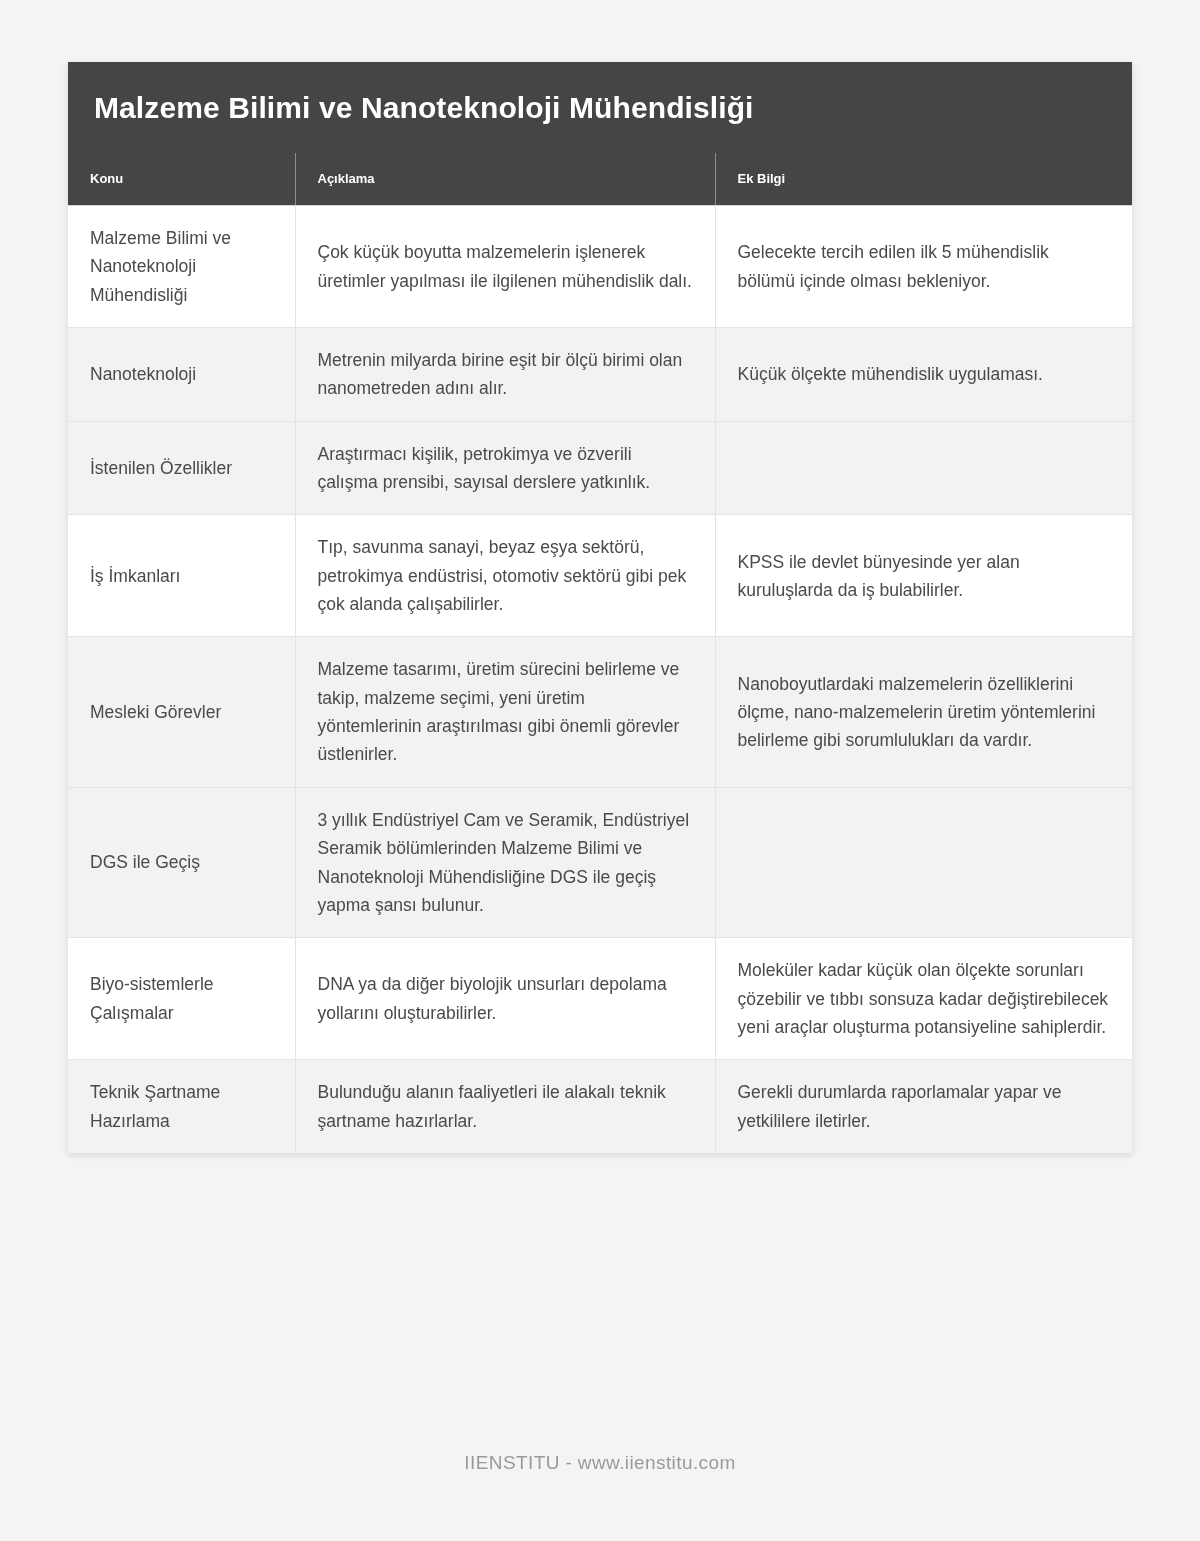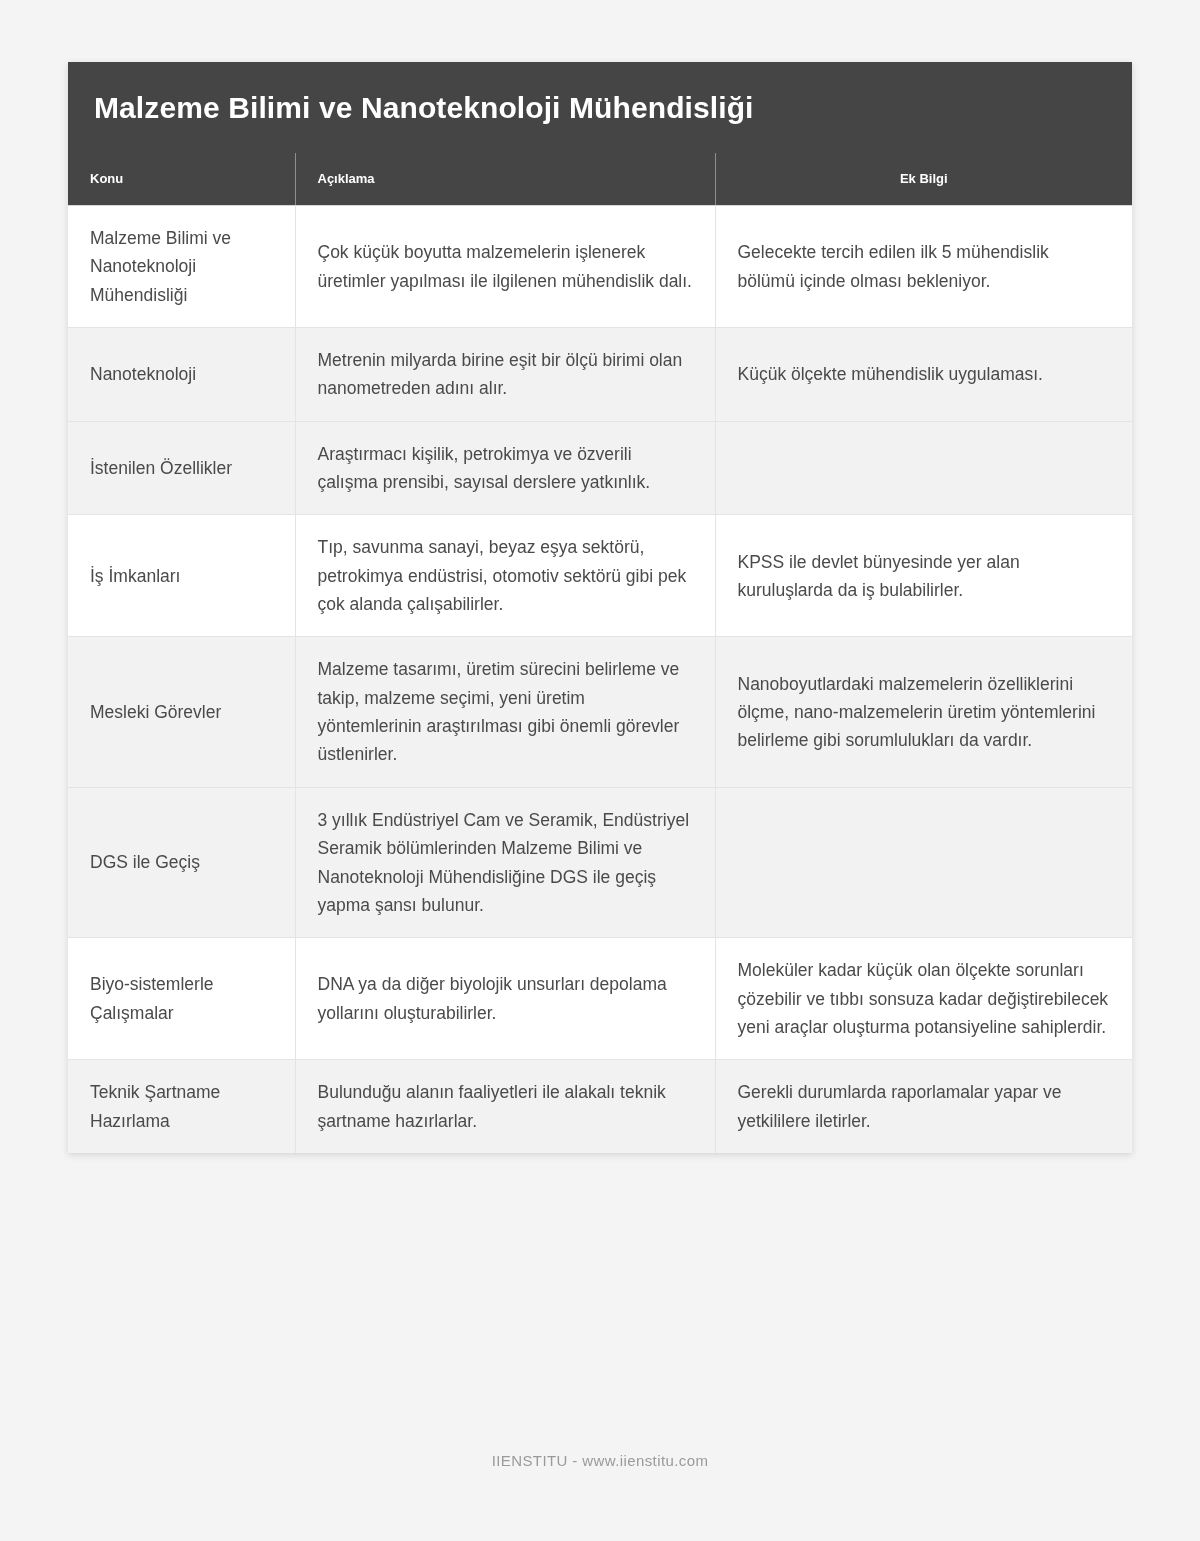--- a/index.html
+++ b/index.html
@@ -51,21 +51,21 @@
     color: #ffffff;
     font-size: 13px;
     font-weight: bold;
     text-align: left;
     padding: 18px 22px 19px 22px;
     border-right: 1px solid #8f8f8f;
     border-bottom: 1px solid #d8d8d8;
     vertical-align: middle;
     box-sizing: border-box;
   }
-  table.data thead th:last-child { border-right: none; text-align: center; }
+  table.data thead th:last-child { border-right: none; }
   table.data tbody td {
     font-size: 17.5px;
     color: #4a4a4a;
     line-height: 1.62;
     padding: 18px 22px 18px 22px;
     vertical-align: middle;
     border-right: 1px solid #e4e4e4;
     border-bottom: 1px solid #e4e4e4;
     box-sizing: border-box;
     word-wrap: break-word;
@@ -73,21 +73,21 @@
   table.data tbody td:last-child { border-right: none; }
   table.data tbody tr:last-child td { border-bottom: none; }
   table.data tbody tr.odd td { background: #ffffff; }
   table.data tbody tr.even td { background: #f2f2f2; }
   .footer {
     position: absolute;
     left: 0;
     top: 1452px;
     width: 1200px;
     text-align: center;
-    font-size: 15px;
+    font-size: 19px;
     color: #9a9a9a;
     letter-spacing: 0.4px;
   }
 </style>
 </head>
 <body>
 
 <div class="page">
 
   <div class="table-wrap">

